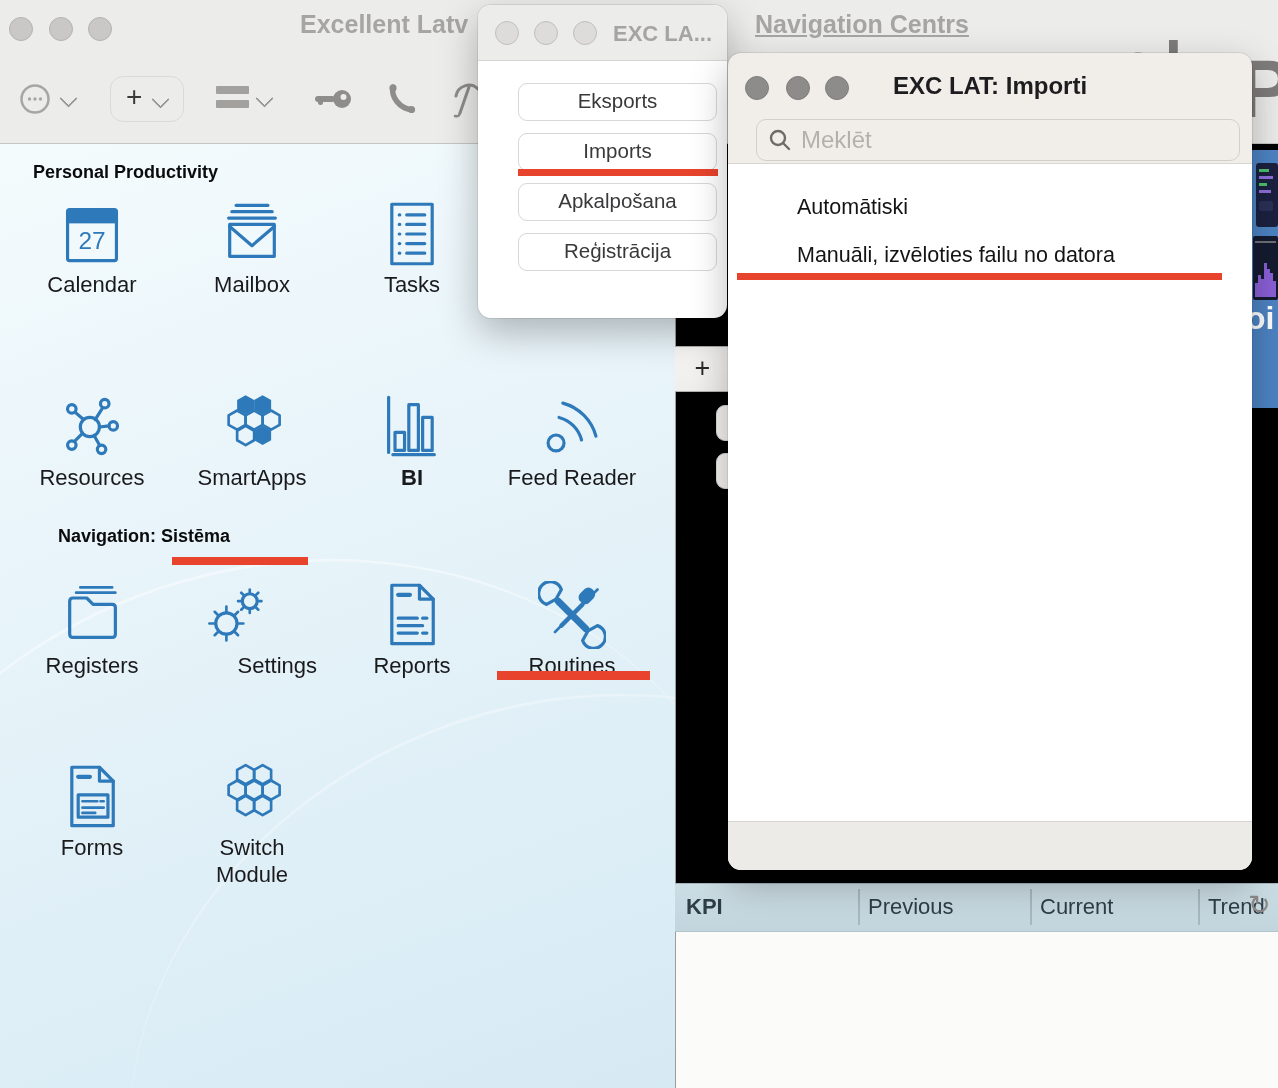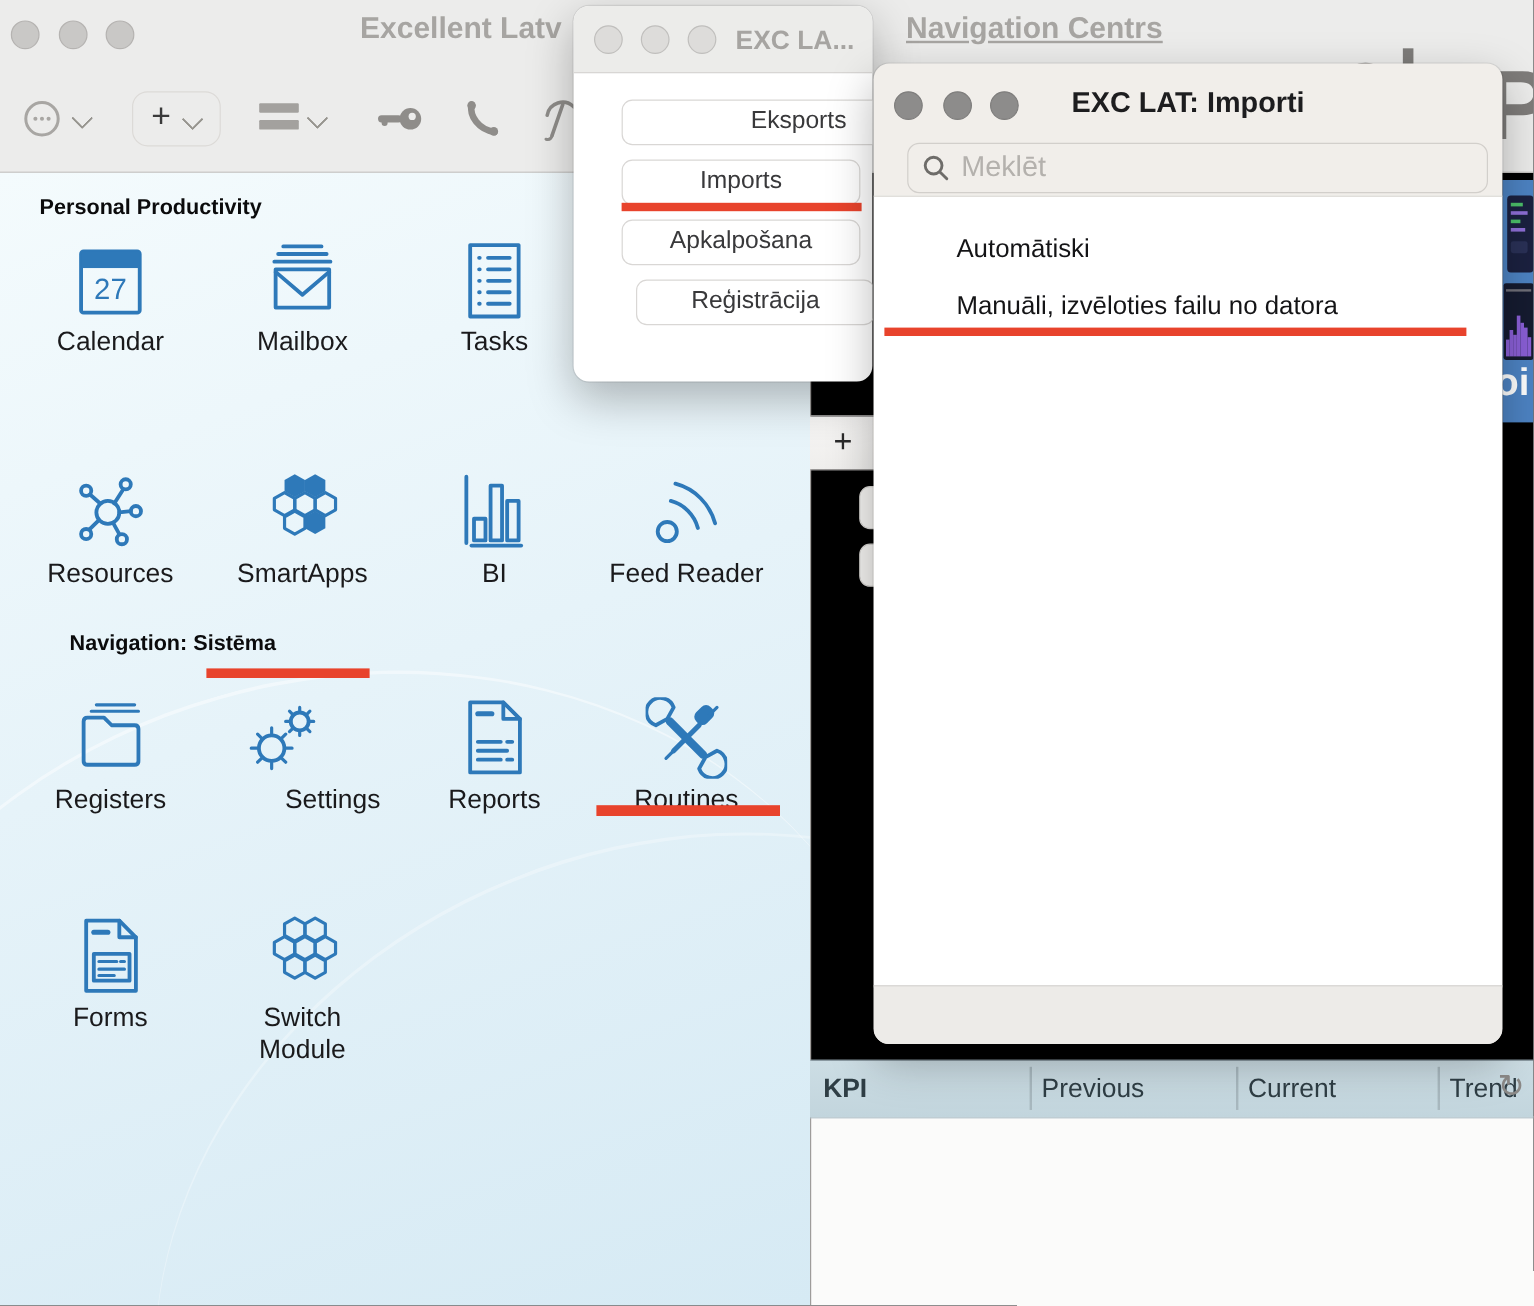--- a/index.html
+++ b/index.html
@@ -28,21 +28,21 @@
   .app-svg .thick{stroke:#2e79b9;stroke-width:6.5;fill:none;stroke-linecap:round;}
   .app-svg .mid{stroke:#2e79b9;stroke-width:4;fill:none;stroke-linecap:round;}
   .app-svg .f{fill:#2e79b9;stroke:none;}
   .cal-num{fill:#2e79b9;font-size:23px;font-family:"Liberation Sans",sans-serif;}
   .grid-label{margin-top:3px;font-size:22px;color:#1a1a1c;line-height:27px;}
   .grid-label.narrow{width:96px;margin-left:auto;margin-right:auto;}
   .red-line{position:absolute;background:#e8432c;z-index:4;}
 
   
   .bg-frag{position:absolute;font-weight:bold;color:#7e7c7a;z-index:2;white-space:nowrap;}
-  .blue-strip{position:absolute;left:1252px;top:150px;width:26px;height:202px;background:#4d83c3;z-index:2;overflow:hidden;}
+  .blue-strip{position:absolute;left:1252px;top:150px;width:26px;height:258px;background:#4d83c3;z-index:2;overflow:hidden;}
   .dark-box{position:absolute;background:#1b2140;border-radius:3px;}
   .pbar{position:absolute;background:#8a5fd6;bottom:3px;}
   .plus-cell{position:absolute;left:675px;top:346px;width:55px;height:44px;z-index:3;
     background:linear-gradient(#f7f6f5,#efeeec);border-top:1.5px solid #b2b0ae;border-bottom:1.5px solid #b2b0ae;
     text-align:center;font-size:27px;color:#2b2b2b;line-height:42px;}
   .ghost-btn{position:absolute;left:716px;width:22px;height:34px;border:1.5px solid #d9d7d4;border-radius:9px;background:#f4f3f1;z-index:3;}
   .kpi-header{position:absolute;left:675px;top:883px;width:603px;height:47px;z-index:3;
     background:linear-gradient(#ccdde4,#c2d5dd);border-top:1.5px solid #a2b5bd;border-bottom:1.5px solid #b4c4cb;}
   .kpi-col{position:absolute;top:10px;font-size:22px;color:#2f3e45;}
   .kpi-sep{position:absolute;top:5px;width:1.5px;height:36px;background:#a8b8bf;}
@@ -208,21 +208,21 @@
         <polygon class="f" points="26,2 34,6.5 34,15.5 26,20 18,15.5 18,6.5"></polygon>
         <polygon class="f" points="42,2 50,6.5 50,15.5 42,20 34,15.5 34,6.5"></polygon>
         <polygon class="s25" points="18,16.5 26,21 26,30 18,34.5 10,30 10,21"></polygon>
         <polygon class="s25" points="34,16.5 42,21 42,30 34,34.5 26,30 26,21"></polygon>
         <polygon class="s25" points="50,16.5 58,21 58,30 50,34.5 42,30 42,21"></polygon>
         <polygon class="s25" points="26,31 34,35.5 34,44.5 26,49 18,44.5 18,35.5"></polygon>
         <polygon class="f" points="42,31 50,35.5 50,44.5 42,49 34,44.5 34,35.5"></polygon>
       </svg>
       <div class="grid-label">SmartApps</div>
     </div>
-    <div class="grid-item" style="left:332px;top:249px;">
+    <div class="grid-item" style="left:332px;top:249px;font-weight:bold;">
       <svg class="app-svg" viewBox="0 0 64 64">
         <path class="s" d="M10,4 V56"></path>
         <rect class="s" x="16" y="37" width="9" height="17"></rect>
         <rect class="s" x="29" y="11" width="9" height="43"></rect>
         <rect class="s" x="42" y="23" width="9" height="31"></rect>
         <path class="s" d="M14,58 H53"></path>
       </svg>
       <div class="grid-label">BI</div>
     </div>
     <div class="grid-item" style="left:492px;top:249px;">
@@ -302,25 +302,25 @@
     </div>
   </div>
 
   <div class="fwin export-win">
     <div class="export-title">
       <div class="tl inactive" style="left:17px;top:16px;"></div>
       <div class="tl inactive" style="left:56px;top:16px;"></div>
       <div class="tl inactive" style="left:95px;top:16px;"></div>
       <div class="export-name">EXC LA...</div>
     </div>
-    <div class="pal-btn" style="top:78px;padding-left:48px;">Eksports</div>
+    <div class="pal-btn" style="top:78px;">Eksports</div>
     <div class="pal-btn" style="top:128px;">Imports</div>
     <div class="red-line" style="left:40px;top:164px;width:200px;height:7px;"></div>
     <div class="pal-btn" style="top:178px;">Apkalpošana</div>
-    <div class="pal-btn" style="top:228px;margin-left:12px;">Reģistrācija</div>
+    <div class="pal-btn" style="top:228px;">Reģistrācija</div>
   </div>
 
   <div class="fwin import-win">
     <div>
       <div class="tl active" style="left:17px;top:23px;"></div>
       <div class="tl active" style="left:58px;top:23px;"></div>
       <div class="tl active" style="left:97px;top:23px;"></div>
       <div class="import-name">EXC LAT: Importi</div>
     </div>
     <div class="search-box">

